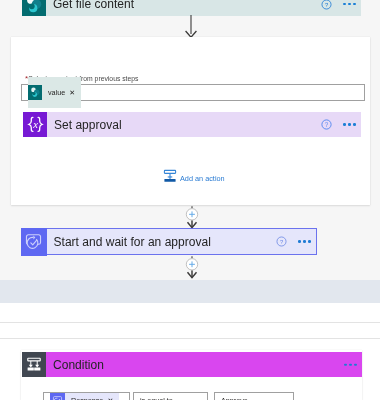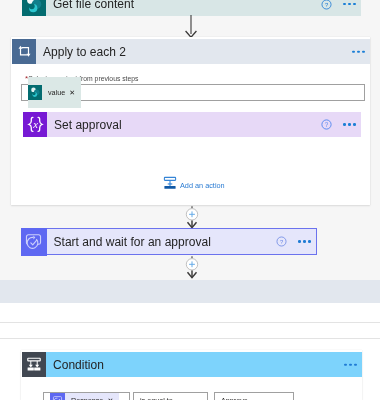--- a/index.html
+++ b/index.html
@@ -45,21 +45,21 @@
   #input-value{position:absolute;left:9px;top:46px;width:344px;height:17px;background:#fff;
     border:1px solid #a0a0a0;box-sizing:border-box;display:flex;align-items:center;padding-left:6px;}
   .token{display:flex;align-items:center;height:31px;background:#dbe8e6;}
   .token .tok-ico{width:14px;height:15px;background:#036c70;display:flex;align-items:center;justify-content:center;flex:0 0 14px;}
   .token .tok-text{font-size:7.2px;color:#201f1e;padding:0 4px 0 6px;}
   .token .tok-x{font-size:7px;color:#201f1e;padding-right:6px;line-height:1;}
 
   #card-setvar{left:11px;top:74px;width:338px;height:25px;background:#e7d9f7;}
   #card-setvar .card-icon{background:#7719d4;}
 
-  #add-action{position:absolute;left:151px;top:138px;display:flex;align-items:center;}
+  #add-action{position:absolute;left:151px;top:131px;display:flex;align-items:center;}
   #add-action .aa-text{font-size:7.3px;color:#2b7cd3;padding-left:3px;}
 
   .plusarrow{position:absolute;width:14px;height:23px;}
   #plus1{left:185px;top:206px;}
   #plus2{left:185px;top:256px;}
 
   
   #card-approval{left:21px;top:228px;width:296px;height:27px;background:#e5e6fb;
     border:1.5px solid #6b72ee;box-sizing:border-box;}
   #card-approval .card-icon{background:#5e68f2;flex:0 0 26px;margin:-1.5px 0 -1.5px -1.5px;}
@@ -68,21 +68,21 @@
   #band{left:0px;top:280px;width:380px;height:23px;background:#e2e7ee;}
 
   #lowerpanel{left:0px;top:303px;width:380px;height:97px;background:#ffffff;}
   #sep1{left:0px;top:322px;width:380px;height:1px;background:#e3e3e3;}
   #sep2{left:0px;top:338px;width:380px;height:1px;background:#e3e3e3;}
 
   
   #container-cond{left:21px;top:350px;width:341px;height:50px;background:#ffffff;
     box-shadow:0 0.6px 1.8px rgba(0,0,0,0.09),0 0 1px rgba(0,0,0,0.11);box-sizing:border-box;
     border:1px solid #ffffff;}
-  #card-cond{left:0px;top:1px;width:340px;height:25px;background:#7dd3fc;}
+  #card-cond{left:0px;top:1px;width:340px;height:25px;background:#d946ef;}
   #card-cond .card-icon{background:#414751;}
   #card-cond .dots i{background:#1f7bd4;}
 
   
   #cond-row{position:absolute;left:21px;top:41px;display:flex;align-items:flex-start;}
   .cond-box{height:17px;background:#fff;border:1px solid #a0a0a0;box-sizing:border-box;
     display:flex;align-items:center;position:relative;}
   #cond-left{width:87px;padding-left:6px;}
   #cond-mid{width:75px;margin-left:3px;padding-left:6px;}
   #cond-right{width:80px;margin-left:6px;padding-left:6px;}
@@ -126,40 +126,20 @@
   </div>
 
   <div class="abs" id="arrow1">
     <svg width="12" height="24" viewBox="0 0 12 24">
         <path d="M6 0 L6 19" stroke="#3b3a39" stroke-width="1.1" fill="none"></path>
         <path d="M1 16.5 L6 22.2 L11 16.5" stroke="#3b3a39" stroke-width="1.3" fill="none" stroke-linecap="square"></path>
       </svg>
   </div>
 
   <div class="abs" id="container-foreach">
-    <div class="card" id="card-foreach">
-      <div class="card-icon">
-        <svg width="13" height="13" viewBox="0 0 15 15">
-          <path d="M4.4 3.1 L12.1 3.1 L12.1 11.2" fill="none" stroke="#ffffff" stroke-width="1.35" stroke-linejoin="miter" stroke-linecap="butt"></path>
-          <path d="M11.1 11.4 L2.9 11.4 L2.9 3.8" fill="none" stroke="#ffffff" stroke-width="1.35" stroke-linejoin="miter" stroke-linecap="butt"></path>
-          <path d="M0.6 4.4 L2.9 1.0 L5.2 4.4 Z" fill="#ffffff"></path>
-          <path d="M9.8 10.2 L12.1 13.6 L14.4 10.2 Z" fill="#ffffff"></path>
-        </svg>
-      </div>
-      <div class="card-body">
-        <span class="card-title">Apply to each 2</span>
-        <span class="card-actions">
-          <span class="dots">
-              <i></i>
-              <i></i>
-              <i></i>
-            </span>
-        </span>
-      </div>
-    </div>
 
     <div class="field-label" style="left:13px;top:36px;">
       <span class="req">*</span><span>Select an output from previous steps</span>
     </div>
 
     <div id="input-value">
       <span class="token">
         <span class="tok-ico">
           <svg width="11" height="11" viewBox="0 0 24 24">
             <circle cx="7.6" cy="6.3" r="5.0" fill="#dff1f1"></circle>

